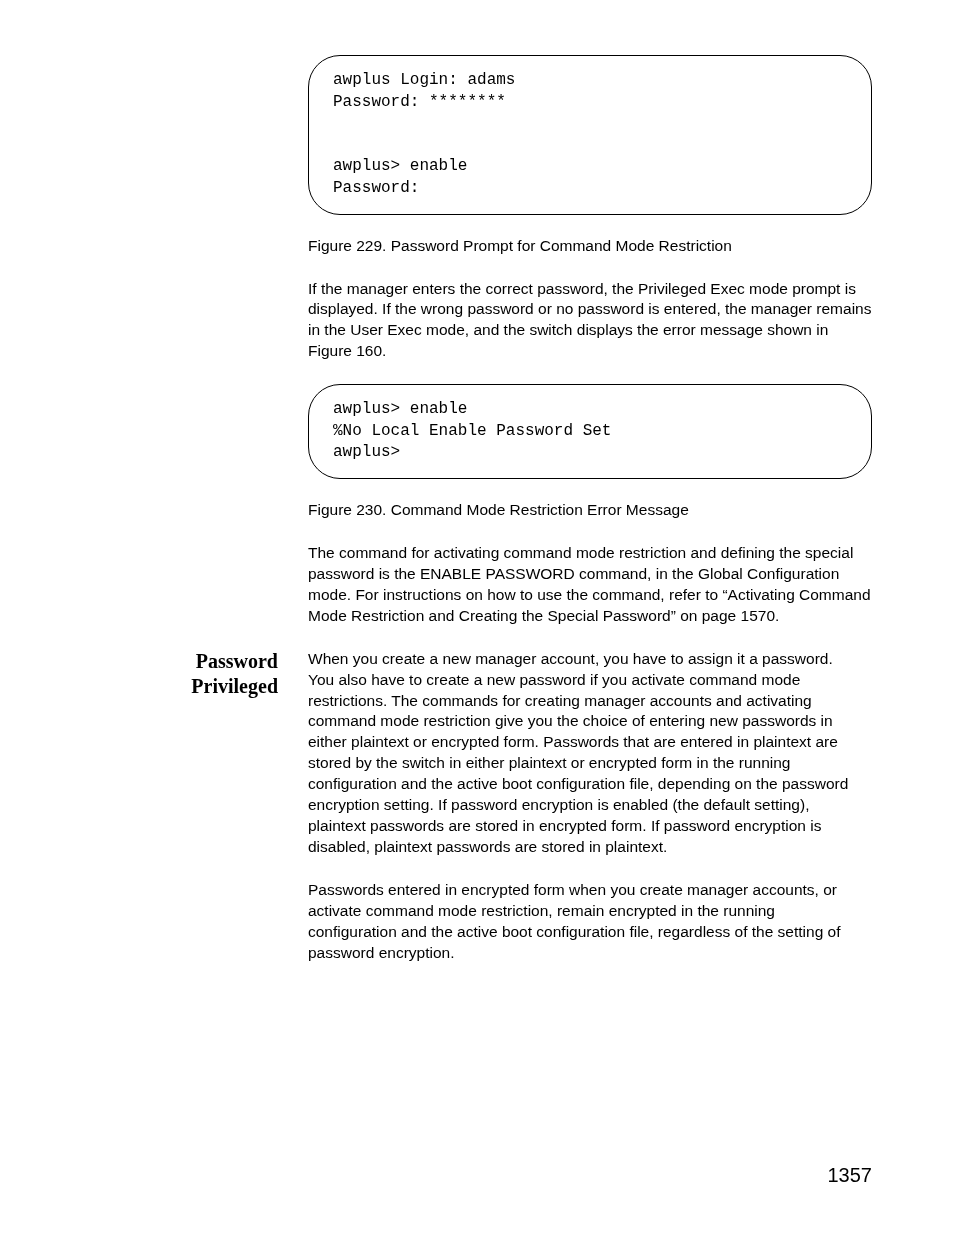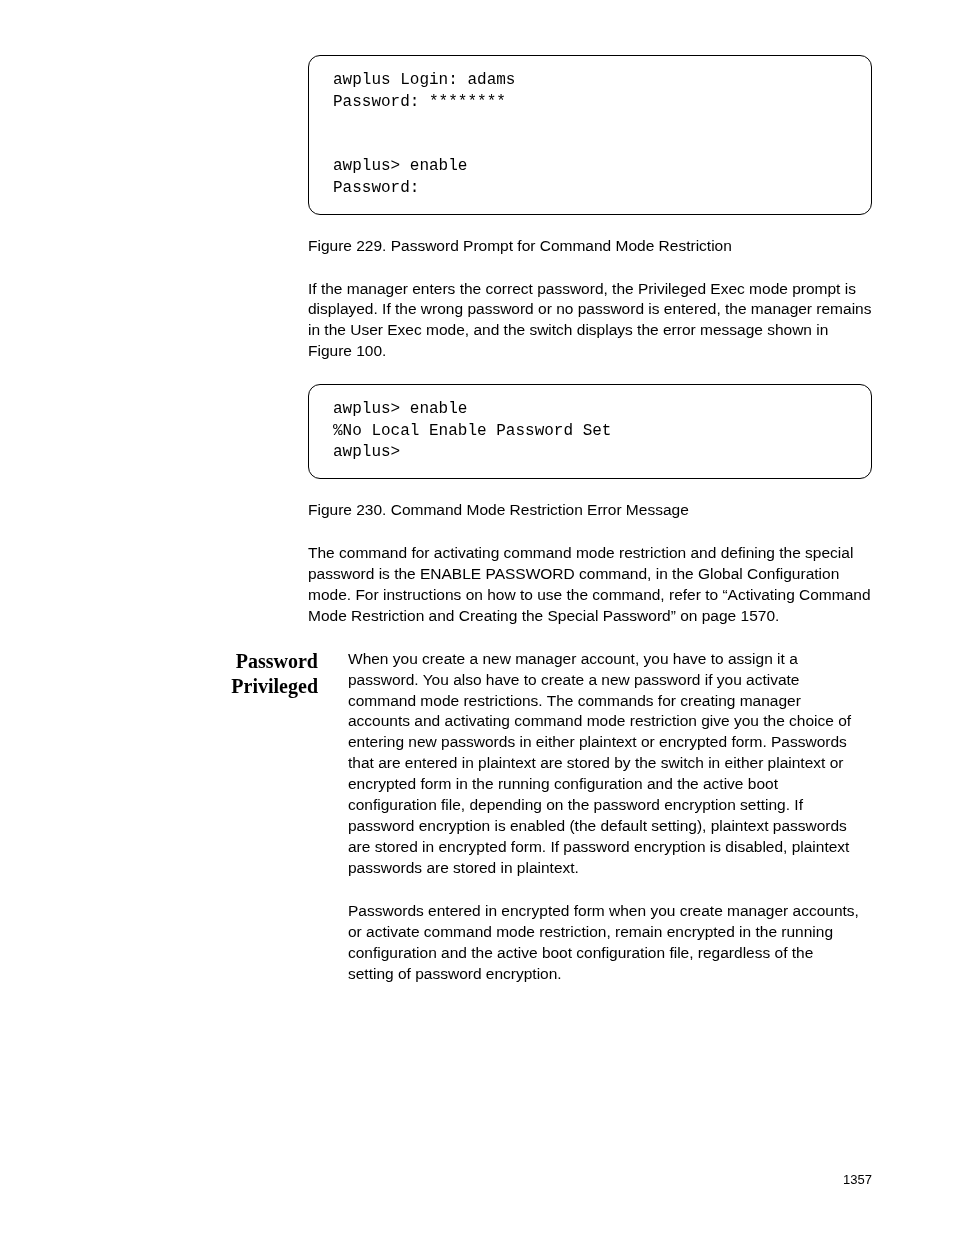--- a/index.html
+++ b/index.html
@@ -23,21 +23,21 @@
       font-size: 14.5px;
       margin-bottom: 58px;
       padding-right: 2px;
     }
     .content-area {
       margin-left: 228px;
       margin-right: 2px;
     }
     .code-box {
       border: 1.5px solid #000;
-      border-radius: 12px;
+      border-radius: 32px;
       padding: 14px 24px;
       font-family: "Courier New", Courier, monospace;
       font-size: 16px;
       line-height: 1.35;
       white-space: pre;
       margin-bottom: 22px;
     }
     .figure-caption {
       font-size: 15.5px;
       margin-bottom: 24px;
@@ -64,41 +64,41 @@
       line-height: 1.25;
     }
     .section-body-col {
       flex: 1;
       margin-right: 10px;
     }
     .page-number {
       position: absolute;
       bottom: 48px;
       right: 82px;
-      font-size: 13px;
+      font-size: 20px;
     }
     .full-row{
-      padding-left: 120px;
+      padding-left: 80px;
       padding-right:82px;
     }
   </style>
 </head>
 <body>
 
 <div class="page">
 
   <div class="content-area">
     <div class="code-box">awplus Login: adams
 Password: ********
 
 
 awplus&gt; enable
 Password:</div>
     <div class="figure-caption">Figure 229. Password Prompt for Command Mode Restriction</div>
-    <div class="body-para">If the manager enters the correct password, the Privileged Exec mode prompt is displayed. If the wrong password or no password is entered, the manager remains in the User Exec mode, and the switch displays the error message shown in Figure 100.</div>
+    <div class="body-para">If the manager enters the correct password, the Privileged Exec mode prompt is displayed. If the wrong password or no password is entered, the manager remains in the User Exec mode, and the switch displays the error message shown in Figure 160.</div>
     <div class="code-box">awplus&gt; enable
 %No Local Enable Password Set
 awplus&gt;</div>
     <div class="figure-caption">Figure 230. Command Mode Restriction Error Message</div>
     <div class="body-para">The command for activating command mode restriction and defining the special password is the ENABLE PASSWORD command, in the Global Configuration mode. For instructions on how to use the command, refer to “Activating Command Mode Restriction and Creating the Special Password” on page 1570.</div>
   </div>
 </div>
 
 <div class="section-row full-row">
   <div class="section-heading-col">

